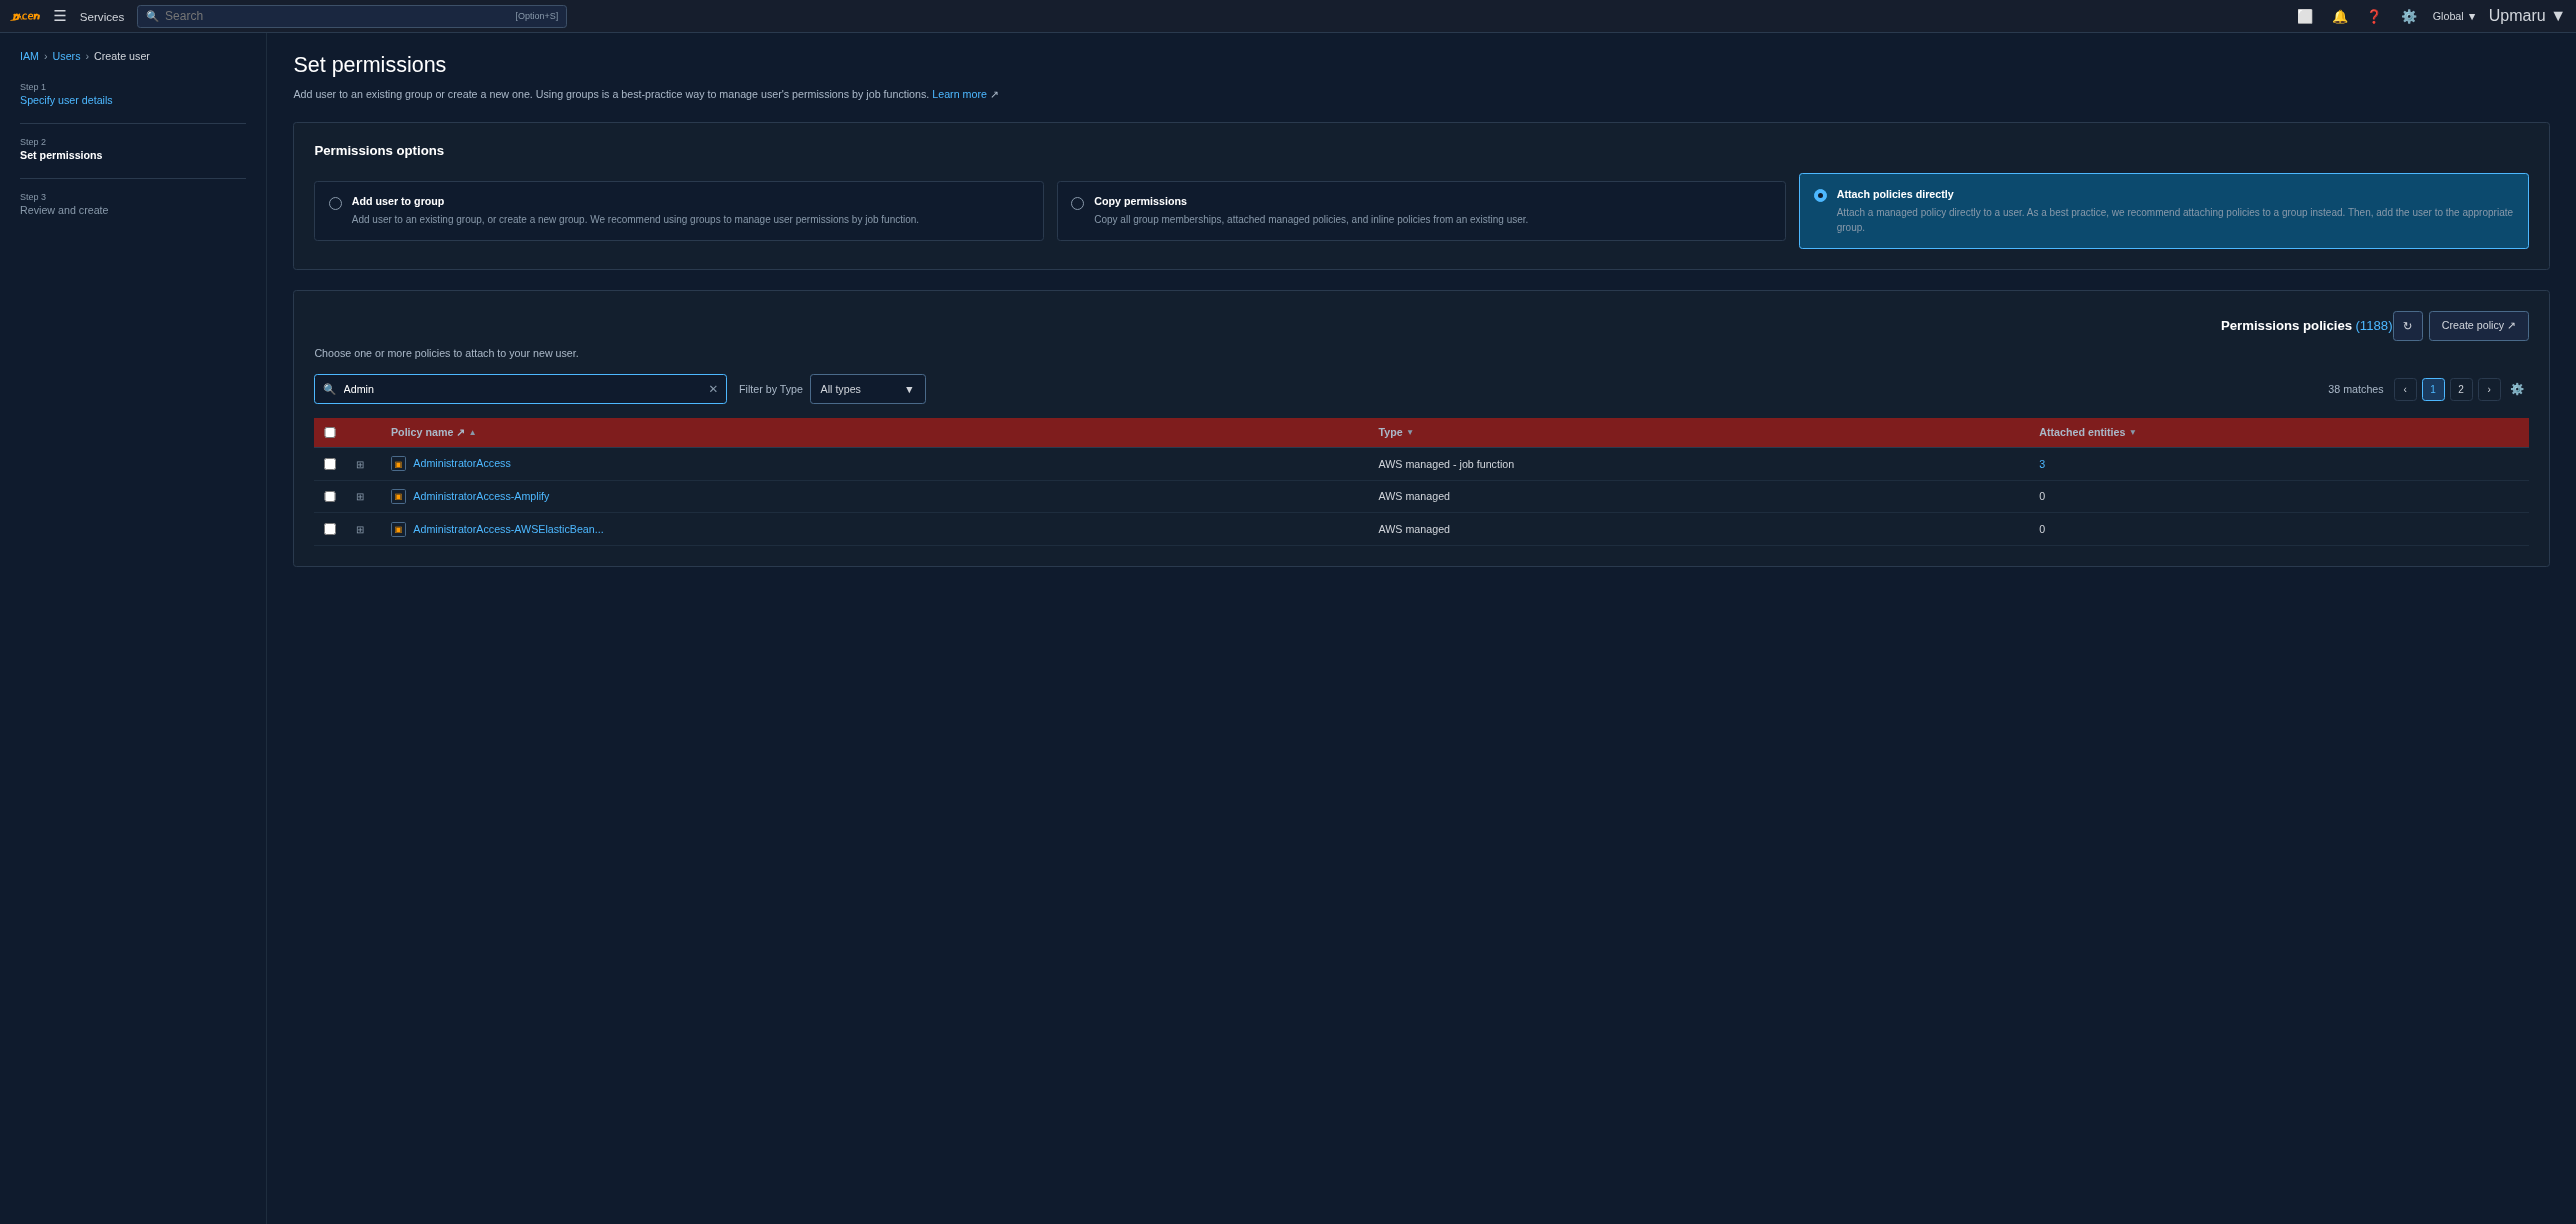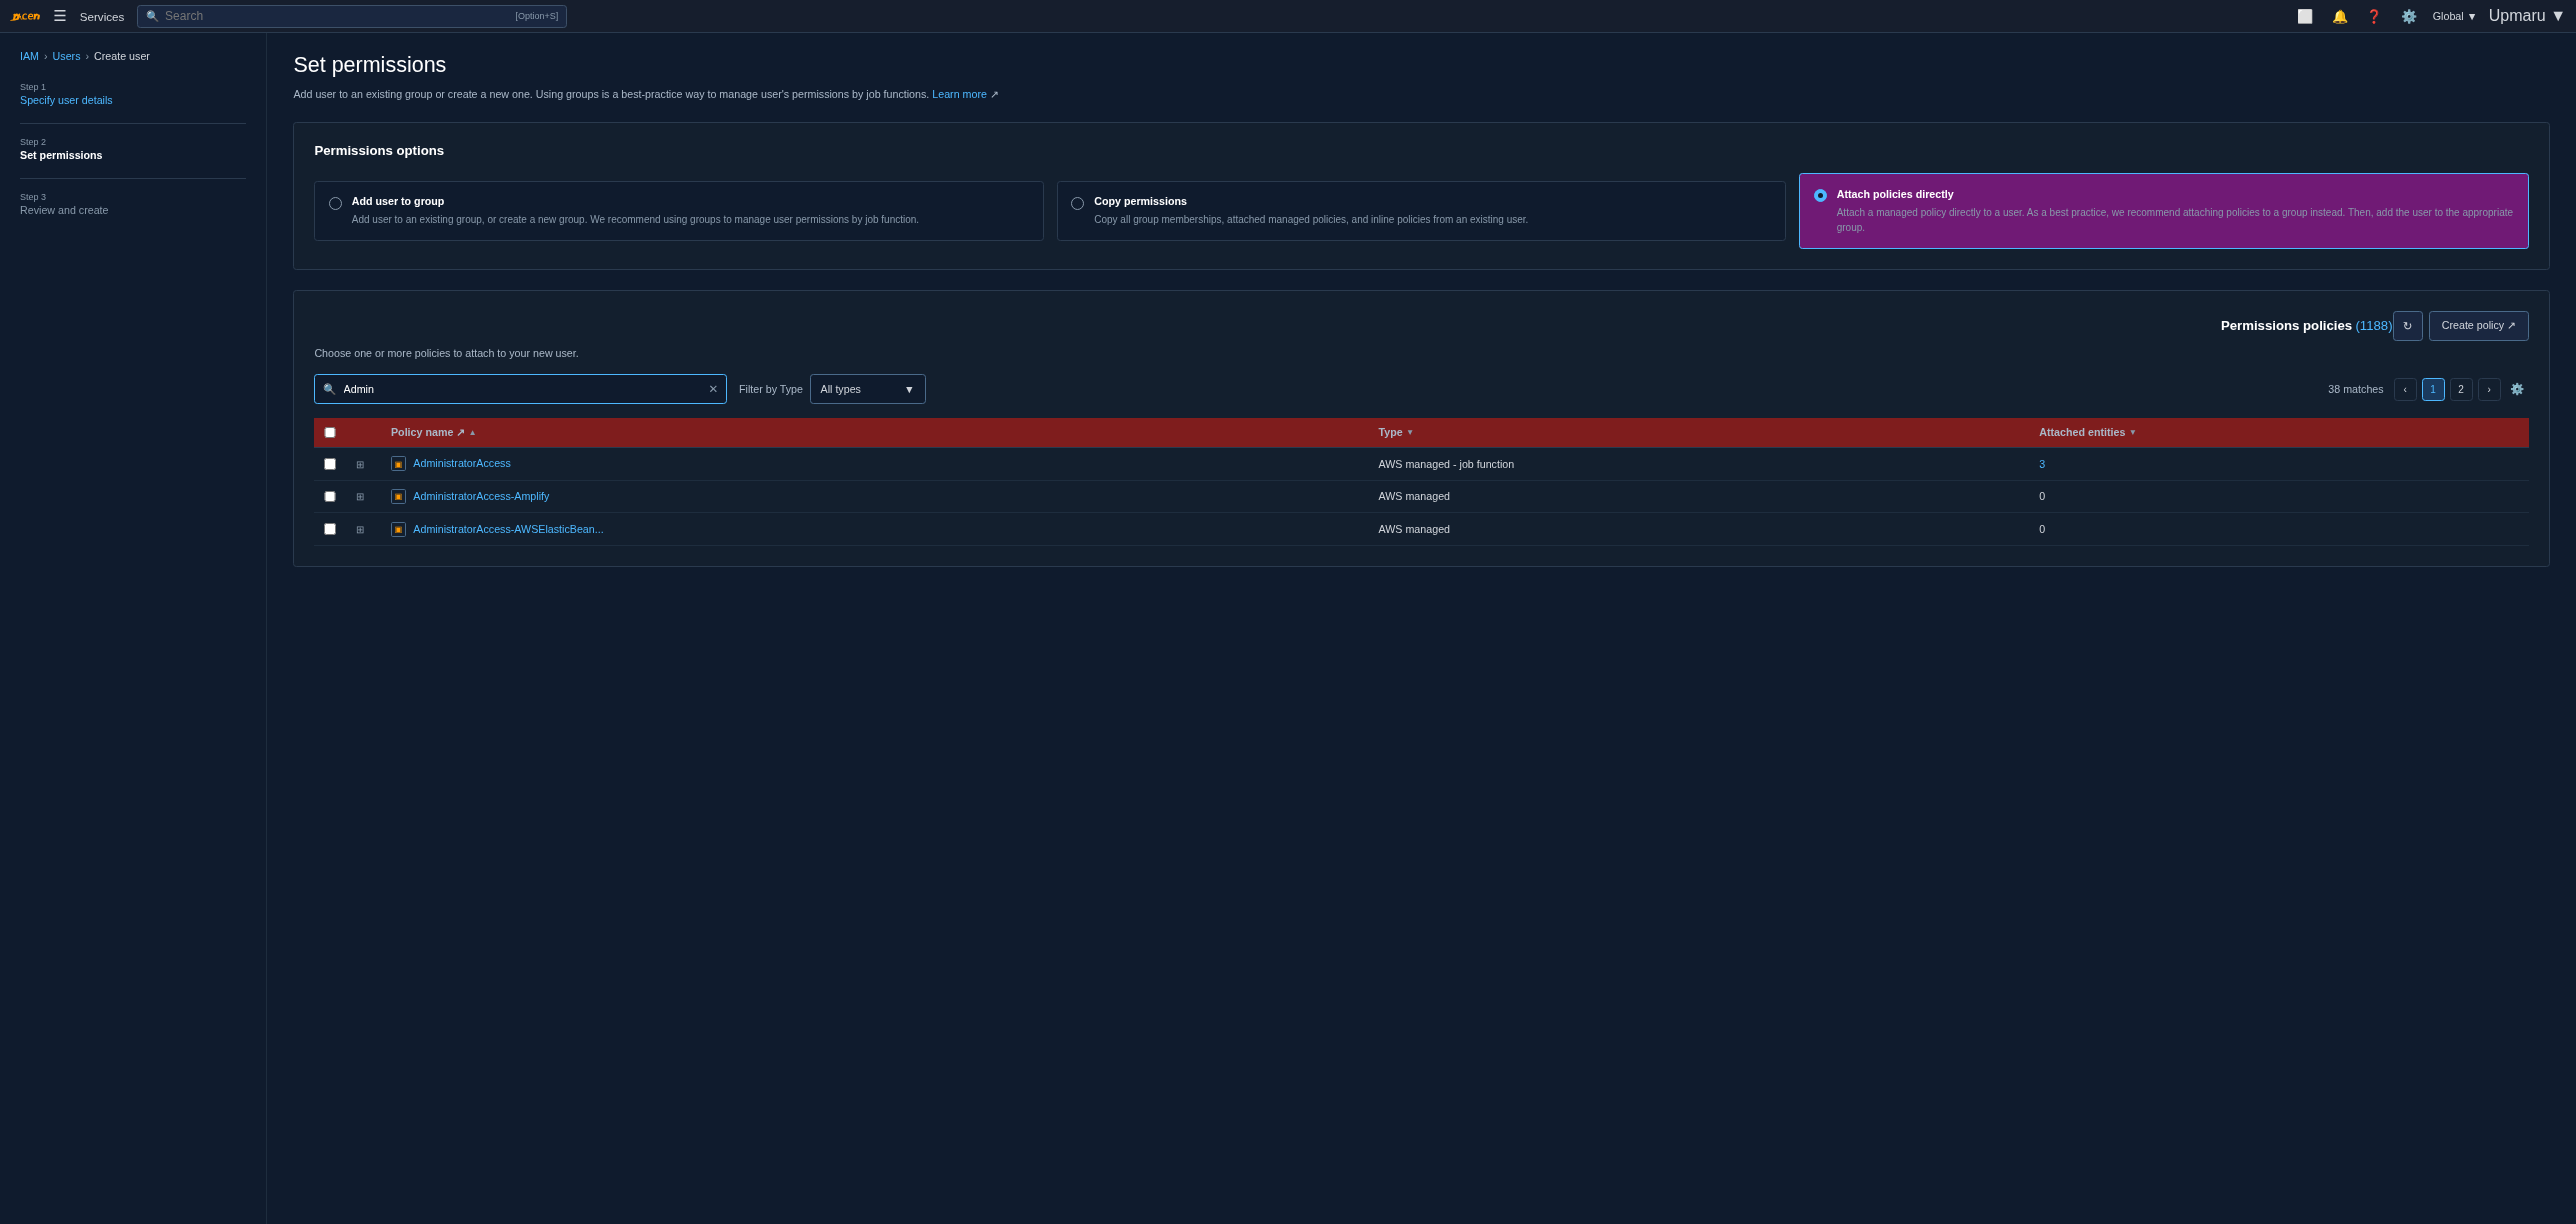--- a/index.html
+++ b/index.html
@@ -203,21 +203,21 @@
       border: 0.8px solid #2a3a4e;
       border-radius: 3.3px;
       padding: 13.2px;
       cursor: pointer;
       display: flex;
       gap: 10px;
       align-items: flex-start;
     }
     .option-card.selected {
       border-color: #4db8ff;
-      background: #701a75;
+      background: #0c4a6e;
     }
     .option-card .radio-outer {
       width: 13.2px;
       height: 13.2px;
       border-radius: 50%;
       border: 1.7px solid #8899aa;
       flex-shrink: 0;
       margin-top: 1.7px;
       display: flex;
       align-items: center;

